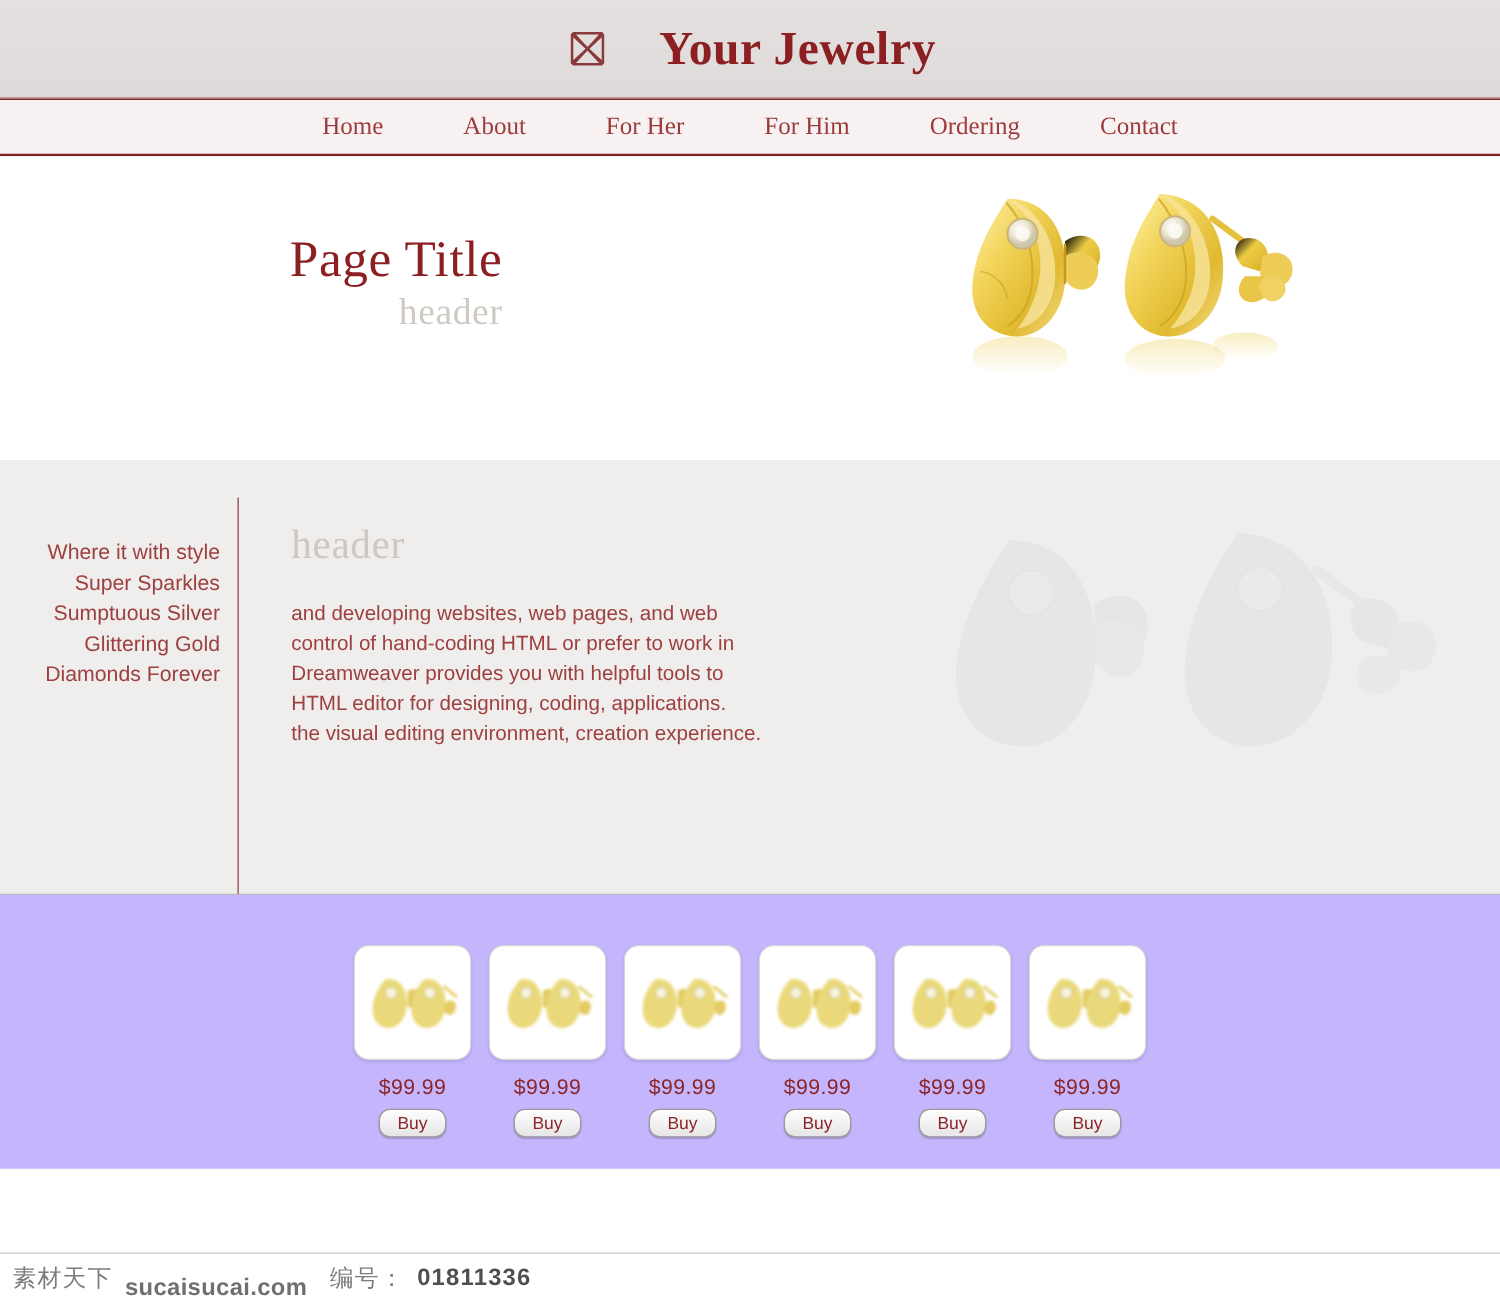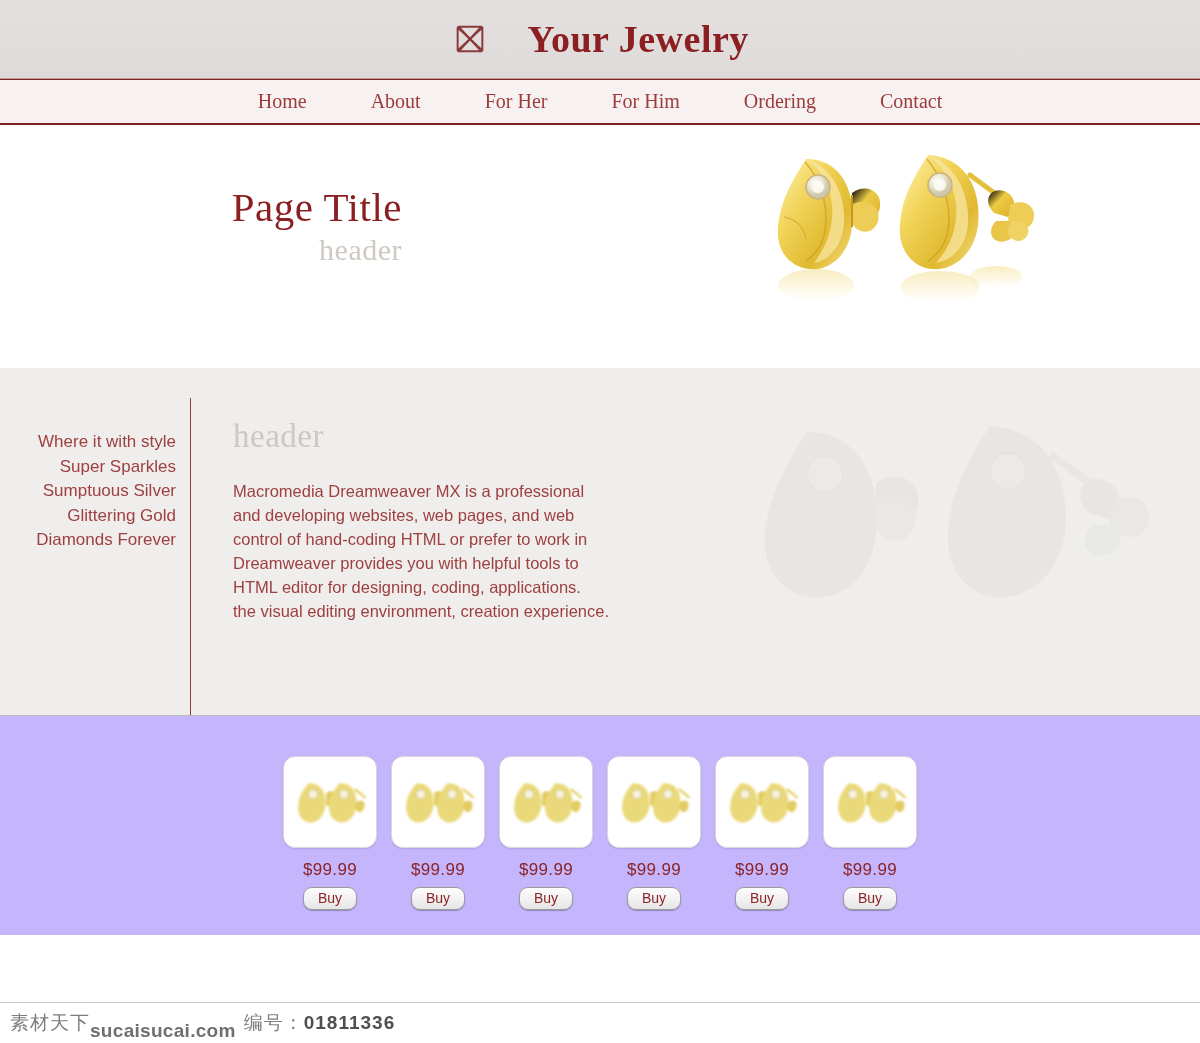--- a/index.html
+++ b/index.html
@@ -183,20 +183,21 @@
     line-height:18px;
   }
   
   .footer-bar{
     position:absolute; left:0; bottom:0;
     width:1200px; height:41px;
     background:#ffffff;
     border-top:1px solid #c9c9c9;
     display:flex; align-items:center;
     padding-left:10px;
+    gap:10px;
   }
   .wm-cn{ font-size:19px; color:#7d7d7d; letter-spacing:1px; }
   .wm-url{ font-size:19px; color:#6f6f6f; font-weight:bold; letter-spacing:.3px;margin-top:16px; }
   .wm-label{ font-size:19px; color:#7d7d7d; letter-spacing:1px; margin-left:8px; }
   .wm-id{ font-size:19px; color:#4f4f4f; font-weight:bold; letter-spacing:1px; }
 </style>
 </head>
 <body>
 
 <header class="masthead">
@@ -318,21 +319,20 @@
       <span class="sidebar-link">Sumptuous Silver</span>
       <span class="sidebar-link">Glittering Gold</span>
       <span class="sidebar-link">Diamonds Forever</span>
     </aside>
 
     <div class="v-divider"></div>
 
     <article class="article">
       <div class="article-header">header</div>
       <div class="article-body">
-        <p>Macromedia Dreamweaver MX is a professional</p>
         <p>and developing websites, web pages, and web</p>
         <p>control of hand-coding HTML or prefer to work in</p>
         <p>Dreamweaver provides you with helpful tools to</p>
         <p>HTML editor for designing, coding, applications.</p>
         <p>the visual editing environment, creation experience.</p>
       </div>
     </article>
   </div>
 </section>
 

